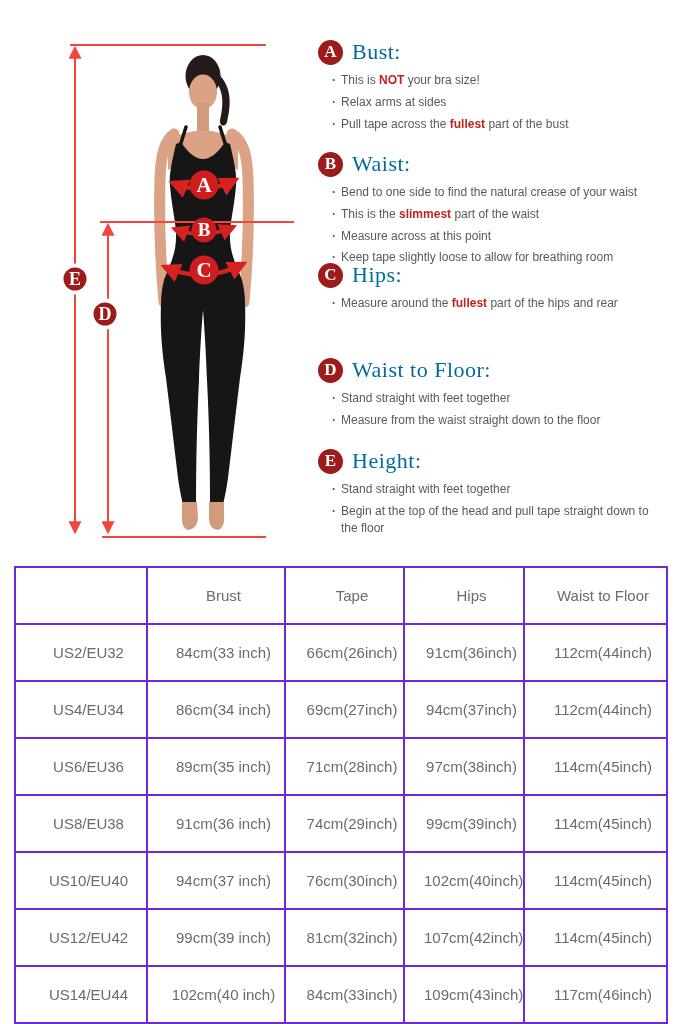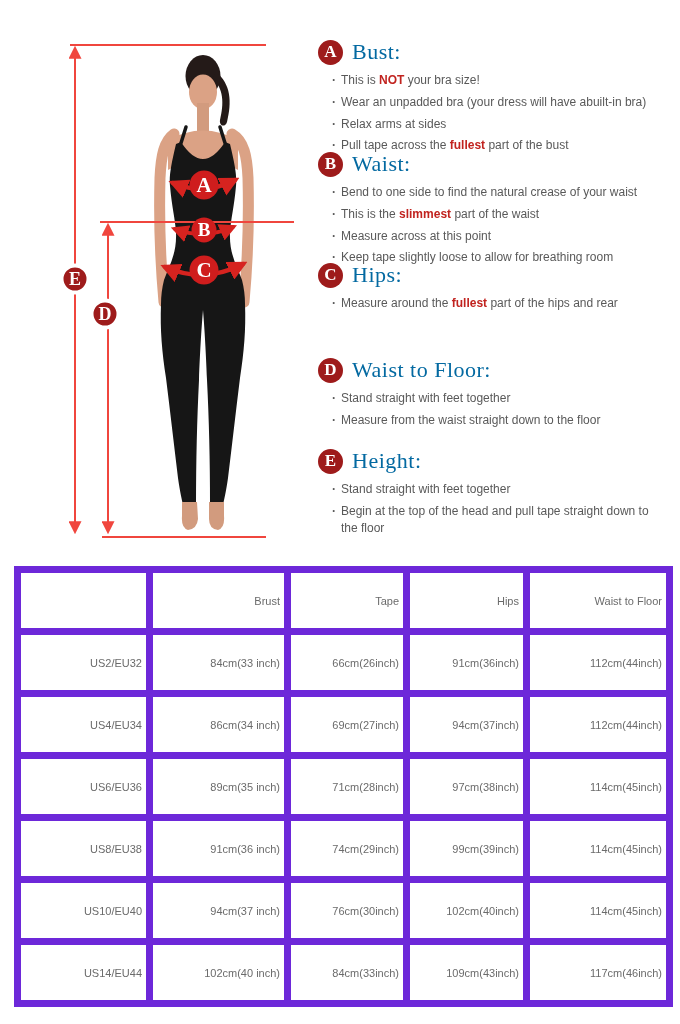--- a/index.html
+++ b/index.html
@@ -27,23 +27,23 @@
     max-width:318px; position:relative; padding-left:9px;
   }
   .bullets li::before { content:"\00B7"; position:absolute; left:0; top:0; color:#595959; font-weight:bold; }
   .hl { color:#c1231f; font-weight:bold; }
   
   #size-table {
     position:absolute; left:14px; top:566px; width:652px;
     border-collapse:collapse; table-layout:fixed;
   }
   #size-table th, #size-table td {
-    border:7px solid #6d28d9; height:55px; padding:0 4px 0 19px;
-    text-align:right; vertical-align:middle; font-weight:normal;
-    font-size:11px; color:#6b6b6b; background:#ffffff;
+    border:2px solid #6d28d9; height:55px; padding:0 4px 0 19px;
+    text-align:center; vertical-align:middle; font-weight:normal;
+    font-size:15px; color:#6b6b6b; background:#ffffff;
   }
 </style>
 </head>
 <body>
 
 <div class="page">
 
   <div id="figure-wrap">
     <svg width="310" height="560" viewBox="0 0 310 560">
       <defs>
@@ -119,21 +119,20 @@
   </div>
 
   <div id="instruction-sections">
       <div class="sec" style="top: 39px;">
         <div class="sec-head">
           <span class="badge">A</span>
           <span class="sec-title">Bust:</span>
         </div>
         <ul class="bullets">
           <li><span>This is </span><span class="hl">NOT</span><span> your bra size!</span></li>
-          <li><span>Wear an unpadded bra (your dress will have abuilt-in bra)</span></li>
           <li><span>Relax arms at sides</span></li>
           <li><span>Pull tape across the </span><span class="hl">fullest</span><span> part of the bust</span></li>
         </ul>
       </div>
       <div class="sec" style="top: 151px;">
         <div class="sec-head">
           <span class="badge">B</span>
           <span class="sec-title">Waist:</span>
         </div>
         <ul class="bullets">
@@ -221,20 +220,27 @@
           <td>114cm(45inch)</td>
         </tr>
         <tr>
           <td>US10/EU40</td>
           <td>94cm(37 inch)</td>
           <td>76cm(30inch)</td>
           <td>102cm(40inch)</td>
           <td>114cm(45inch)</td>
         </tr>
         <tr>
+          <td>US12/EU42</td>
+          <td>99cm(39 inch)</td>
+          <td>81cm(32inch)</td>
+          <td>107cm(42inch)</td>
+          <td>114cm(45inch)</td>
+        </tr>
+        <tr>
           <td>US14/EU44</td>
           <td>102cm(40 inch)</td>
           <td>84cm(33inch)</td>
           <td>109cm(43inch)</td>
           <td>117cm(46inch)</td>
         </tr>
       </tbody>
   </table>
 
 </div>

